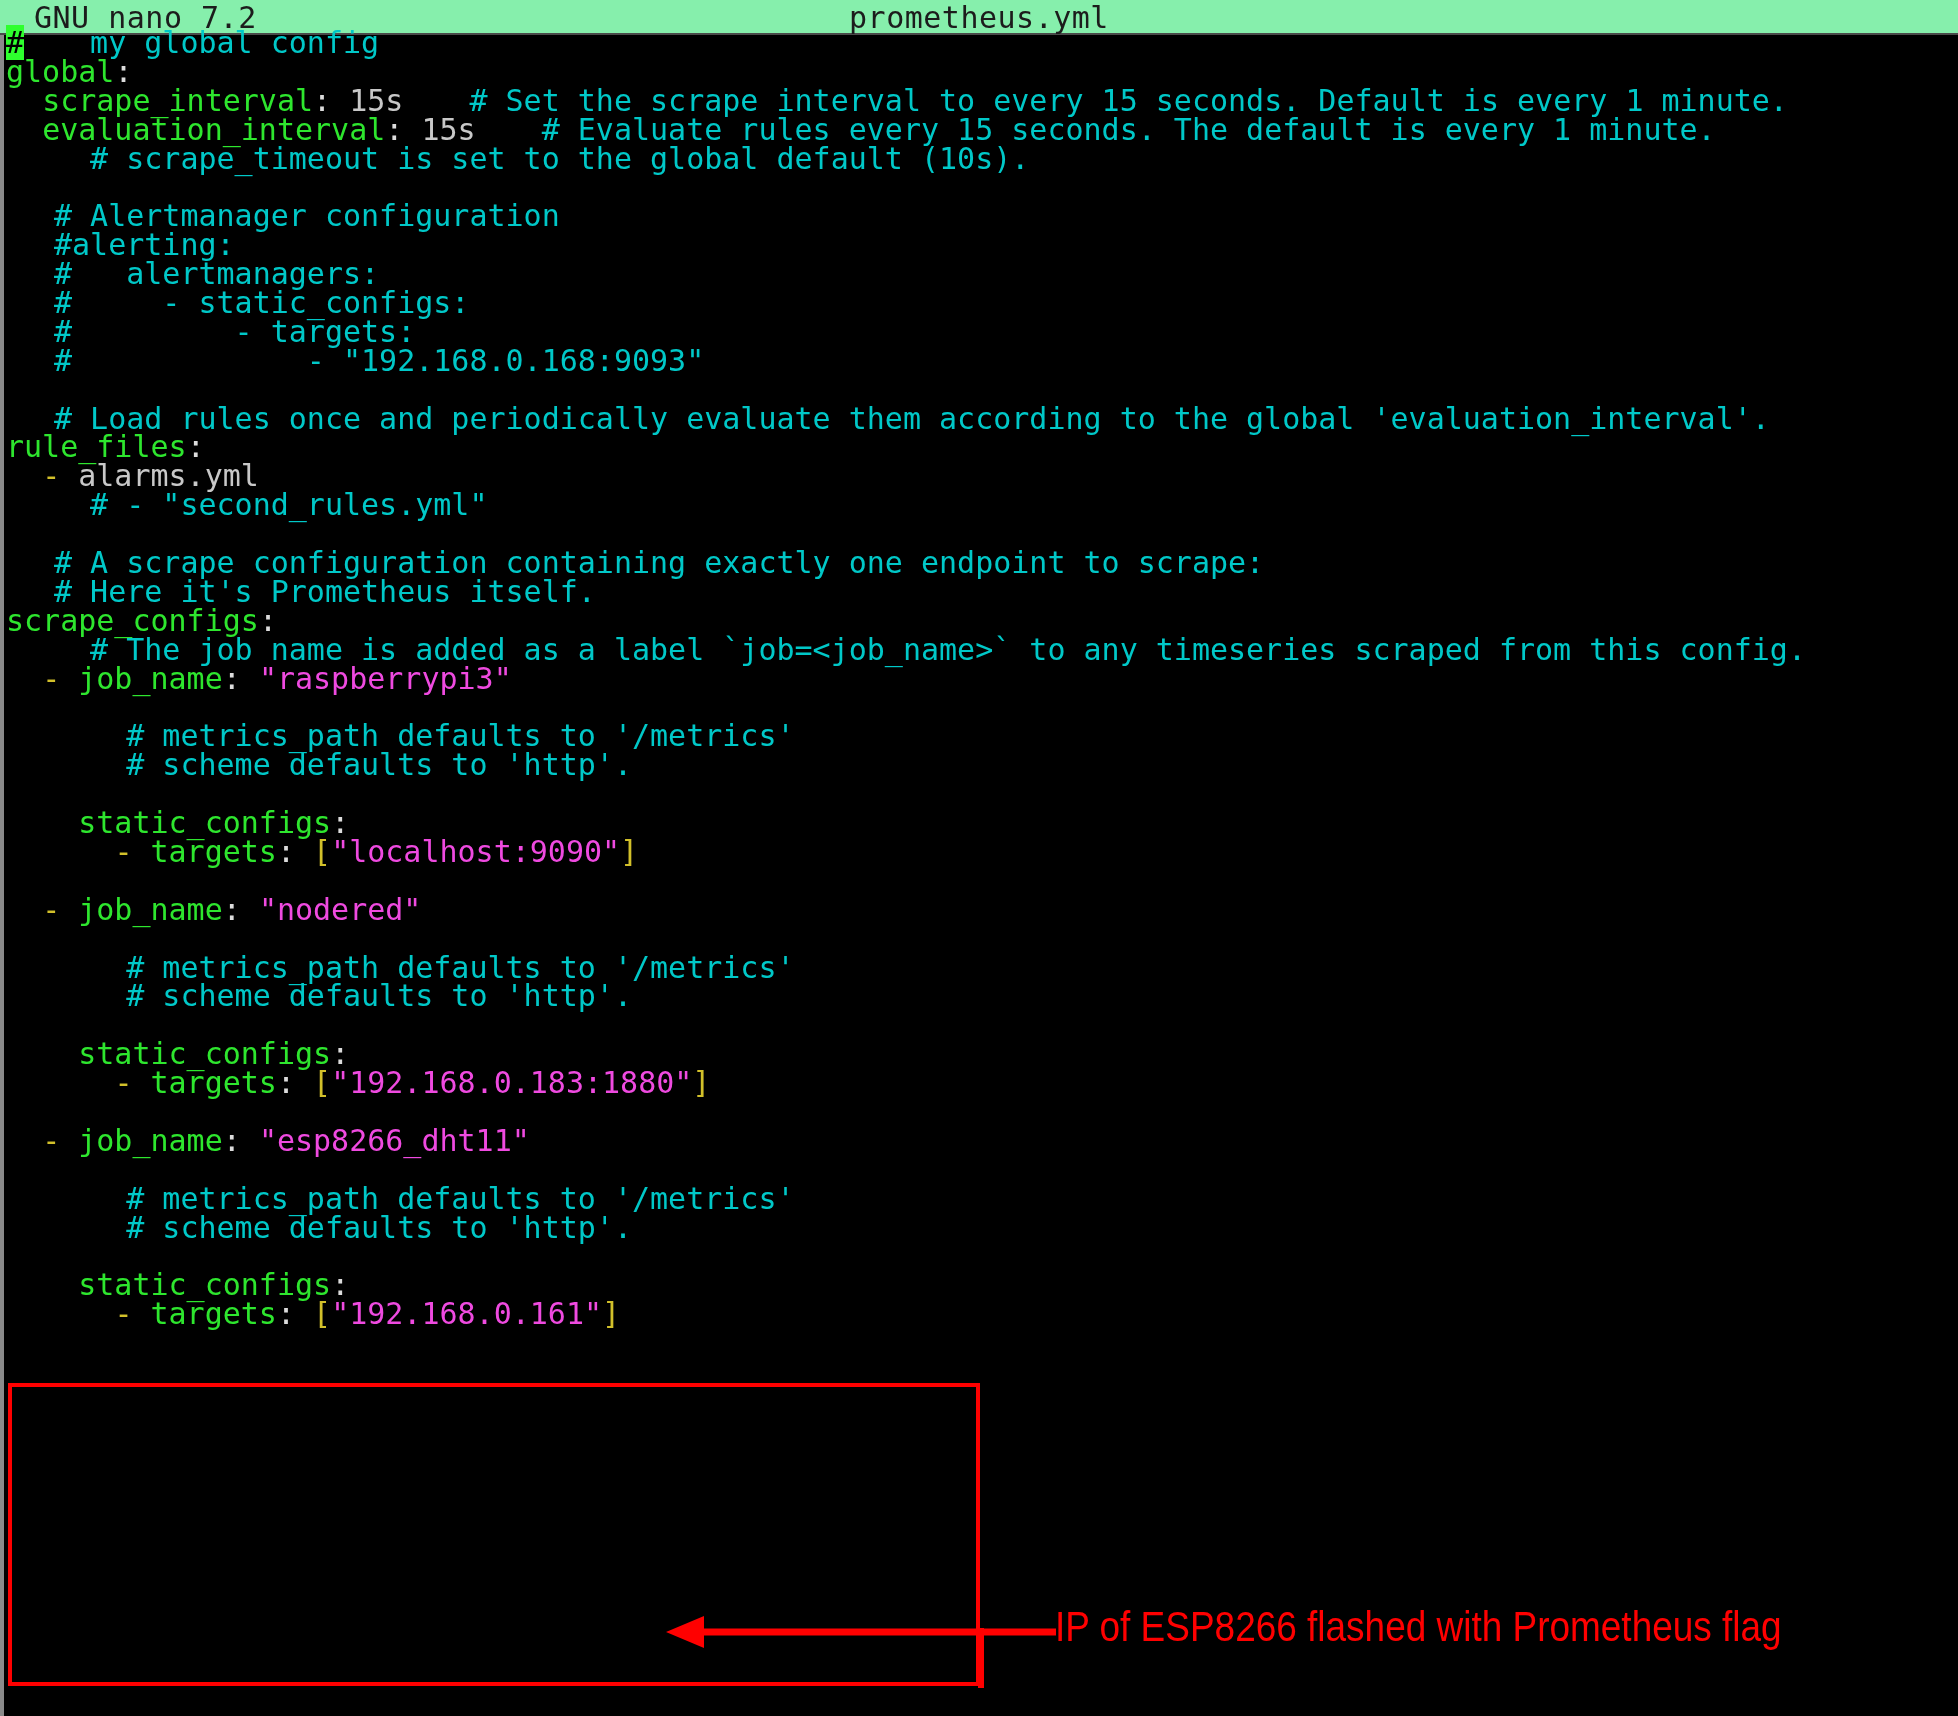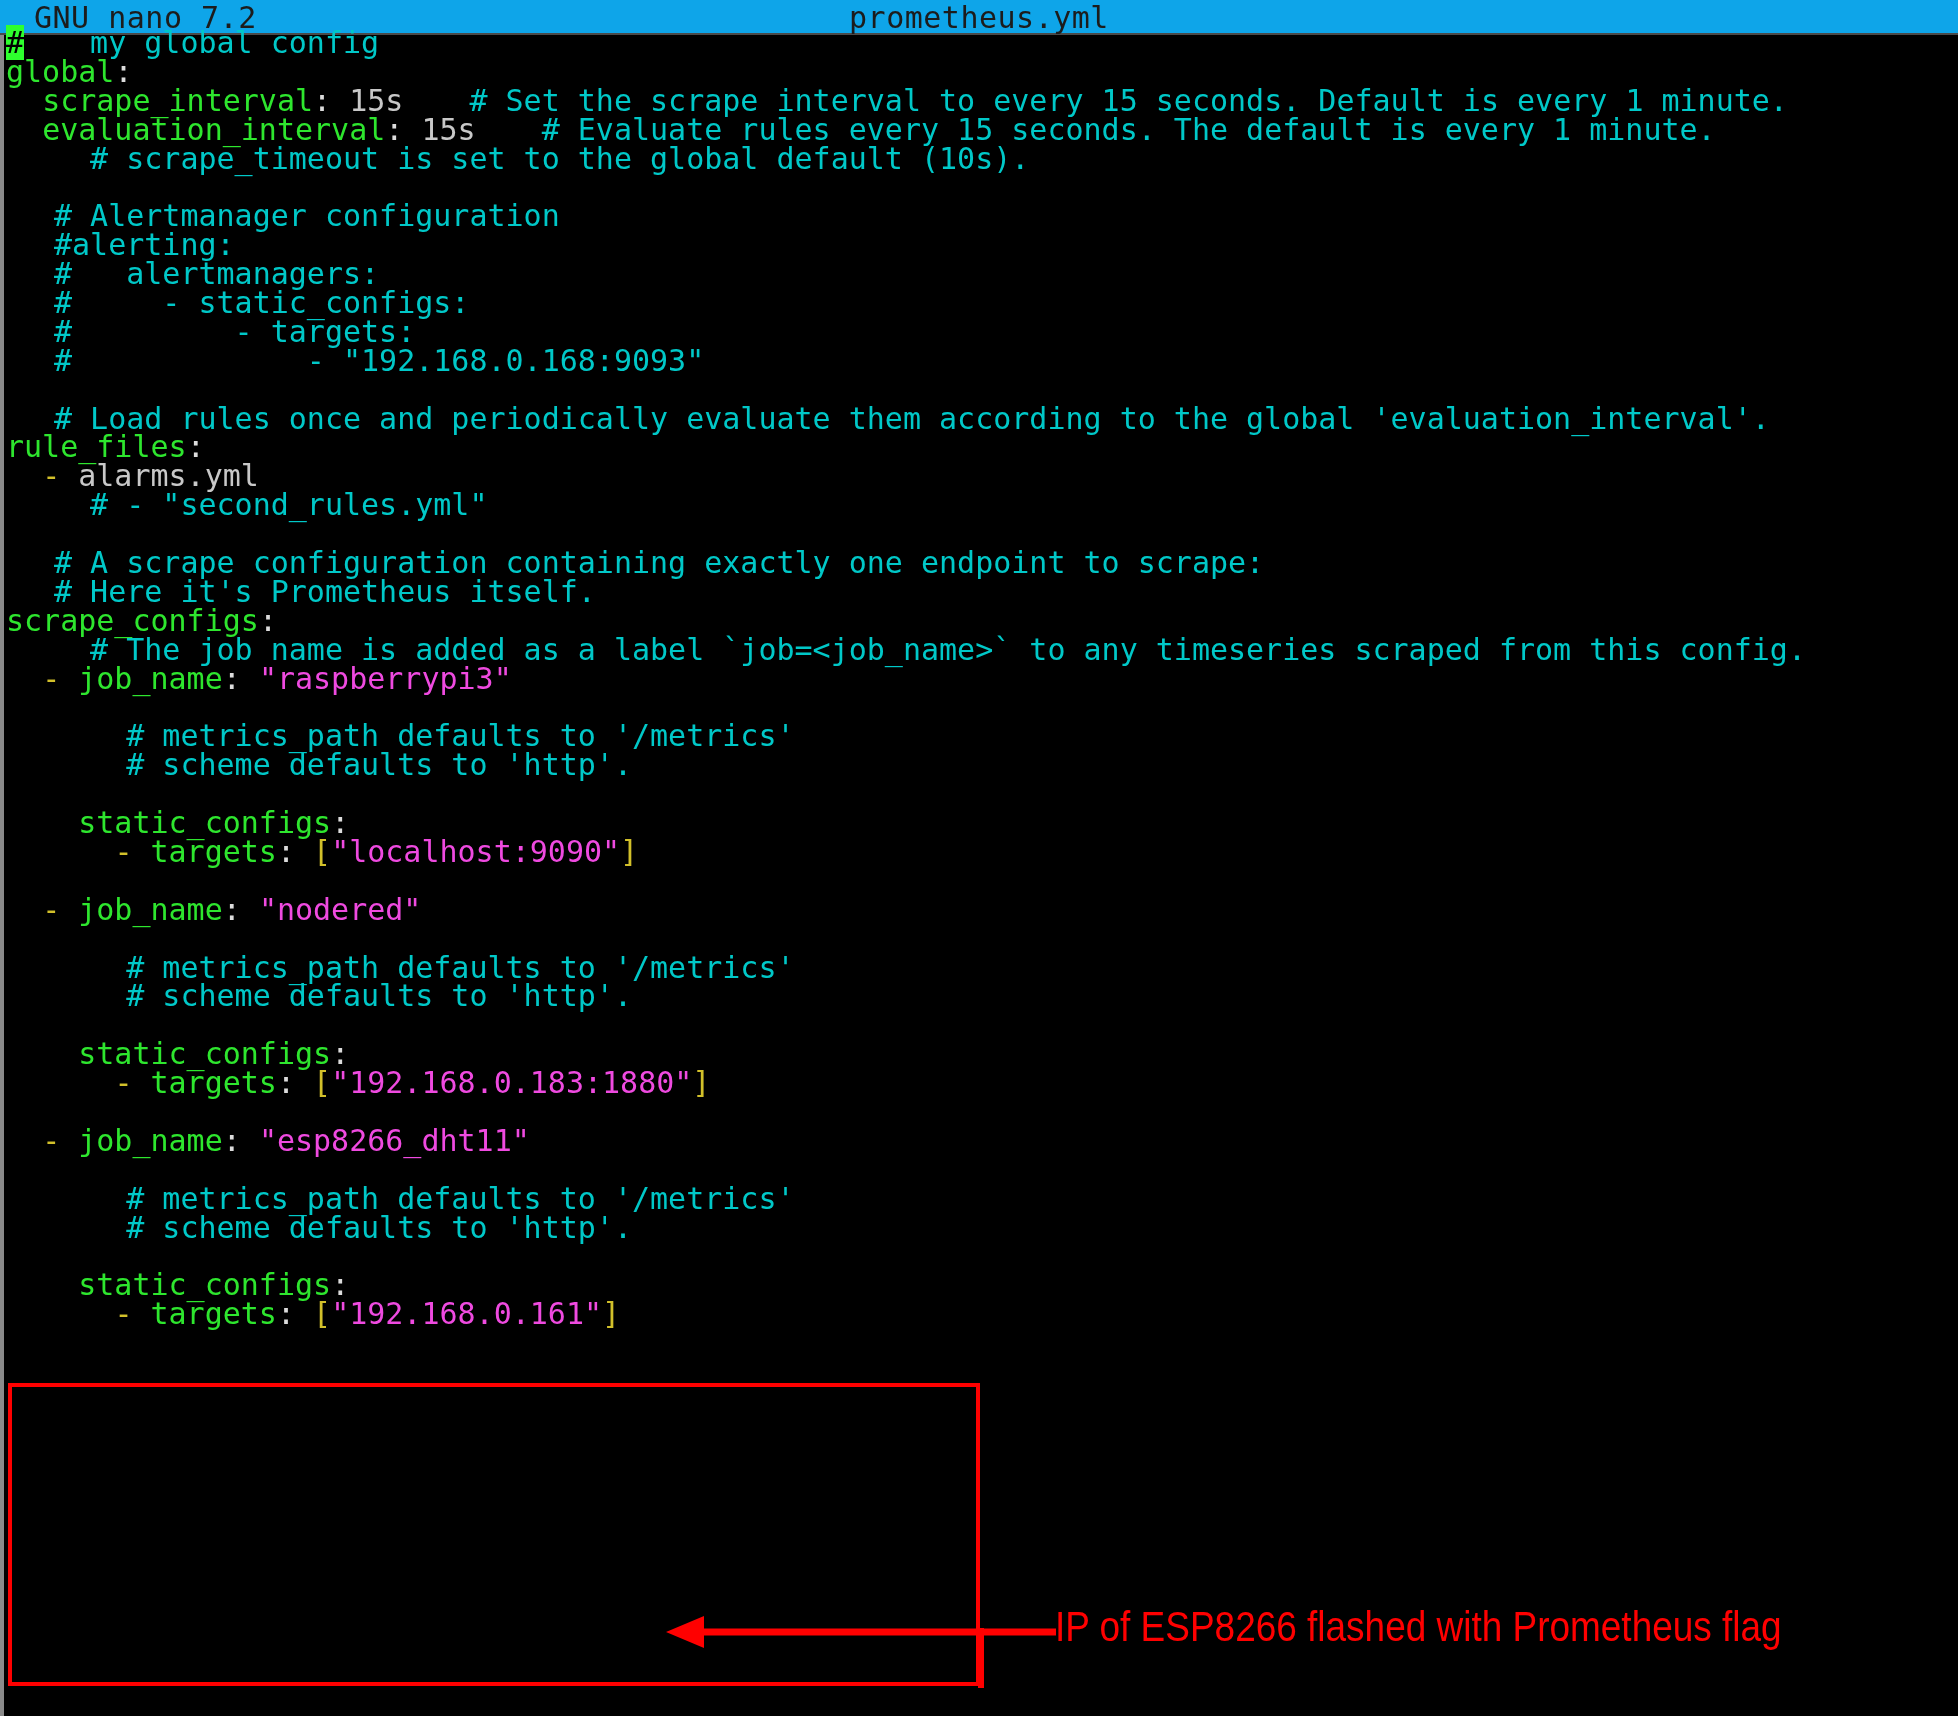--- a/index.html
+++ b/index.html
@@ -15,21 +15,21 @@
     overflow: hidden;
     font-family: "DejaVu Sans Mono", "Liberation Mono", monospace;
   }
 
   
   #titlebar {
     position: absolute;
     left: 0; top: 0;
     width: 1958px;
     height: 35px;
-    background: #0ea5e9;
+    background: #86efac;
     border-bottom: 2px solid #4a4a4a;
     box-sizing: border-box;
   }
   #titlebar .tb-text {
     position: absolute;
     top: 1px;
     font-family: "DejaVu Sans Mono", "Liberation Mono", monospace;
     font-size: 30px;
     line-height: 33px;
     color: #1c1c1c;

